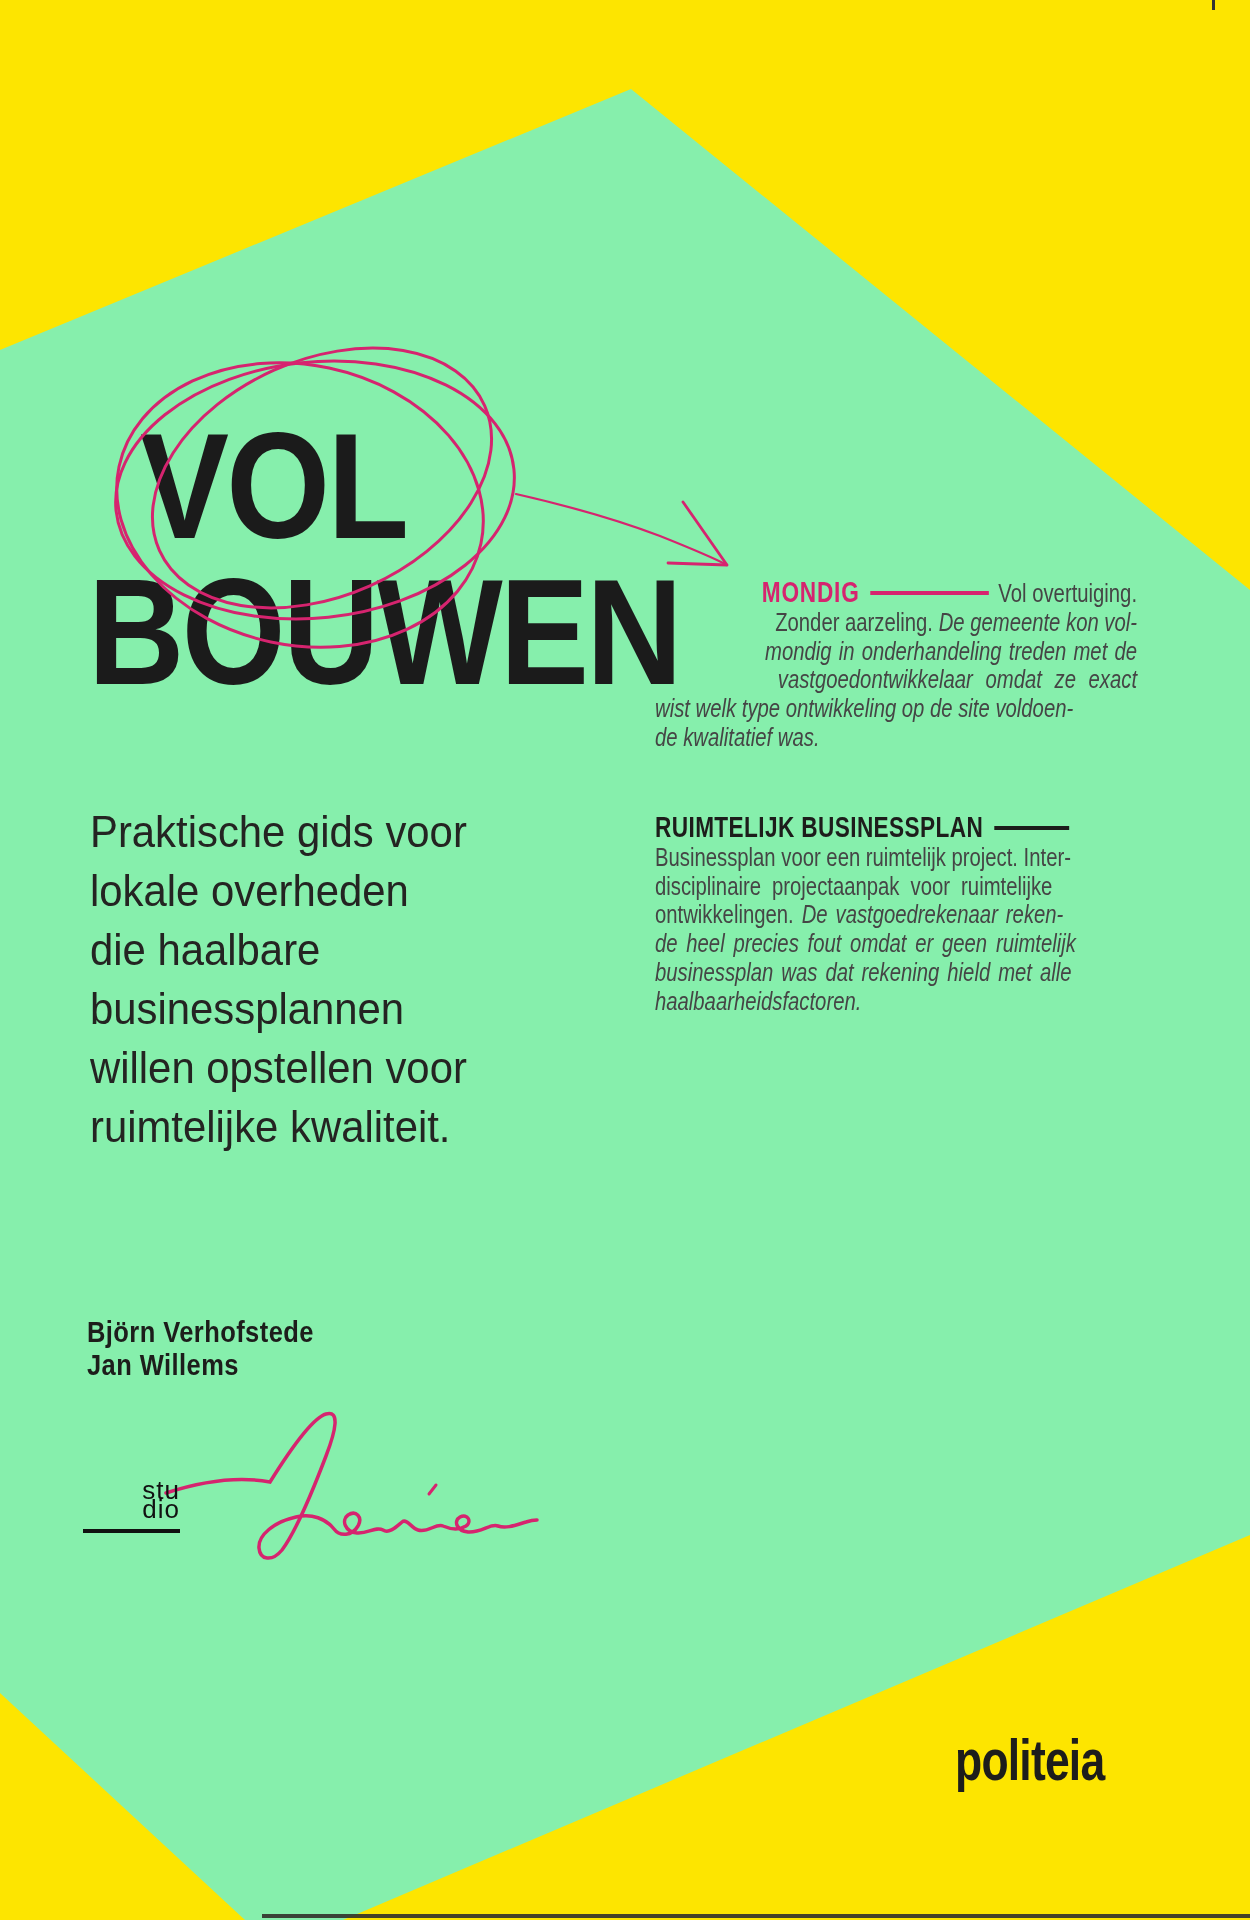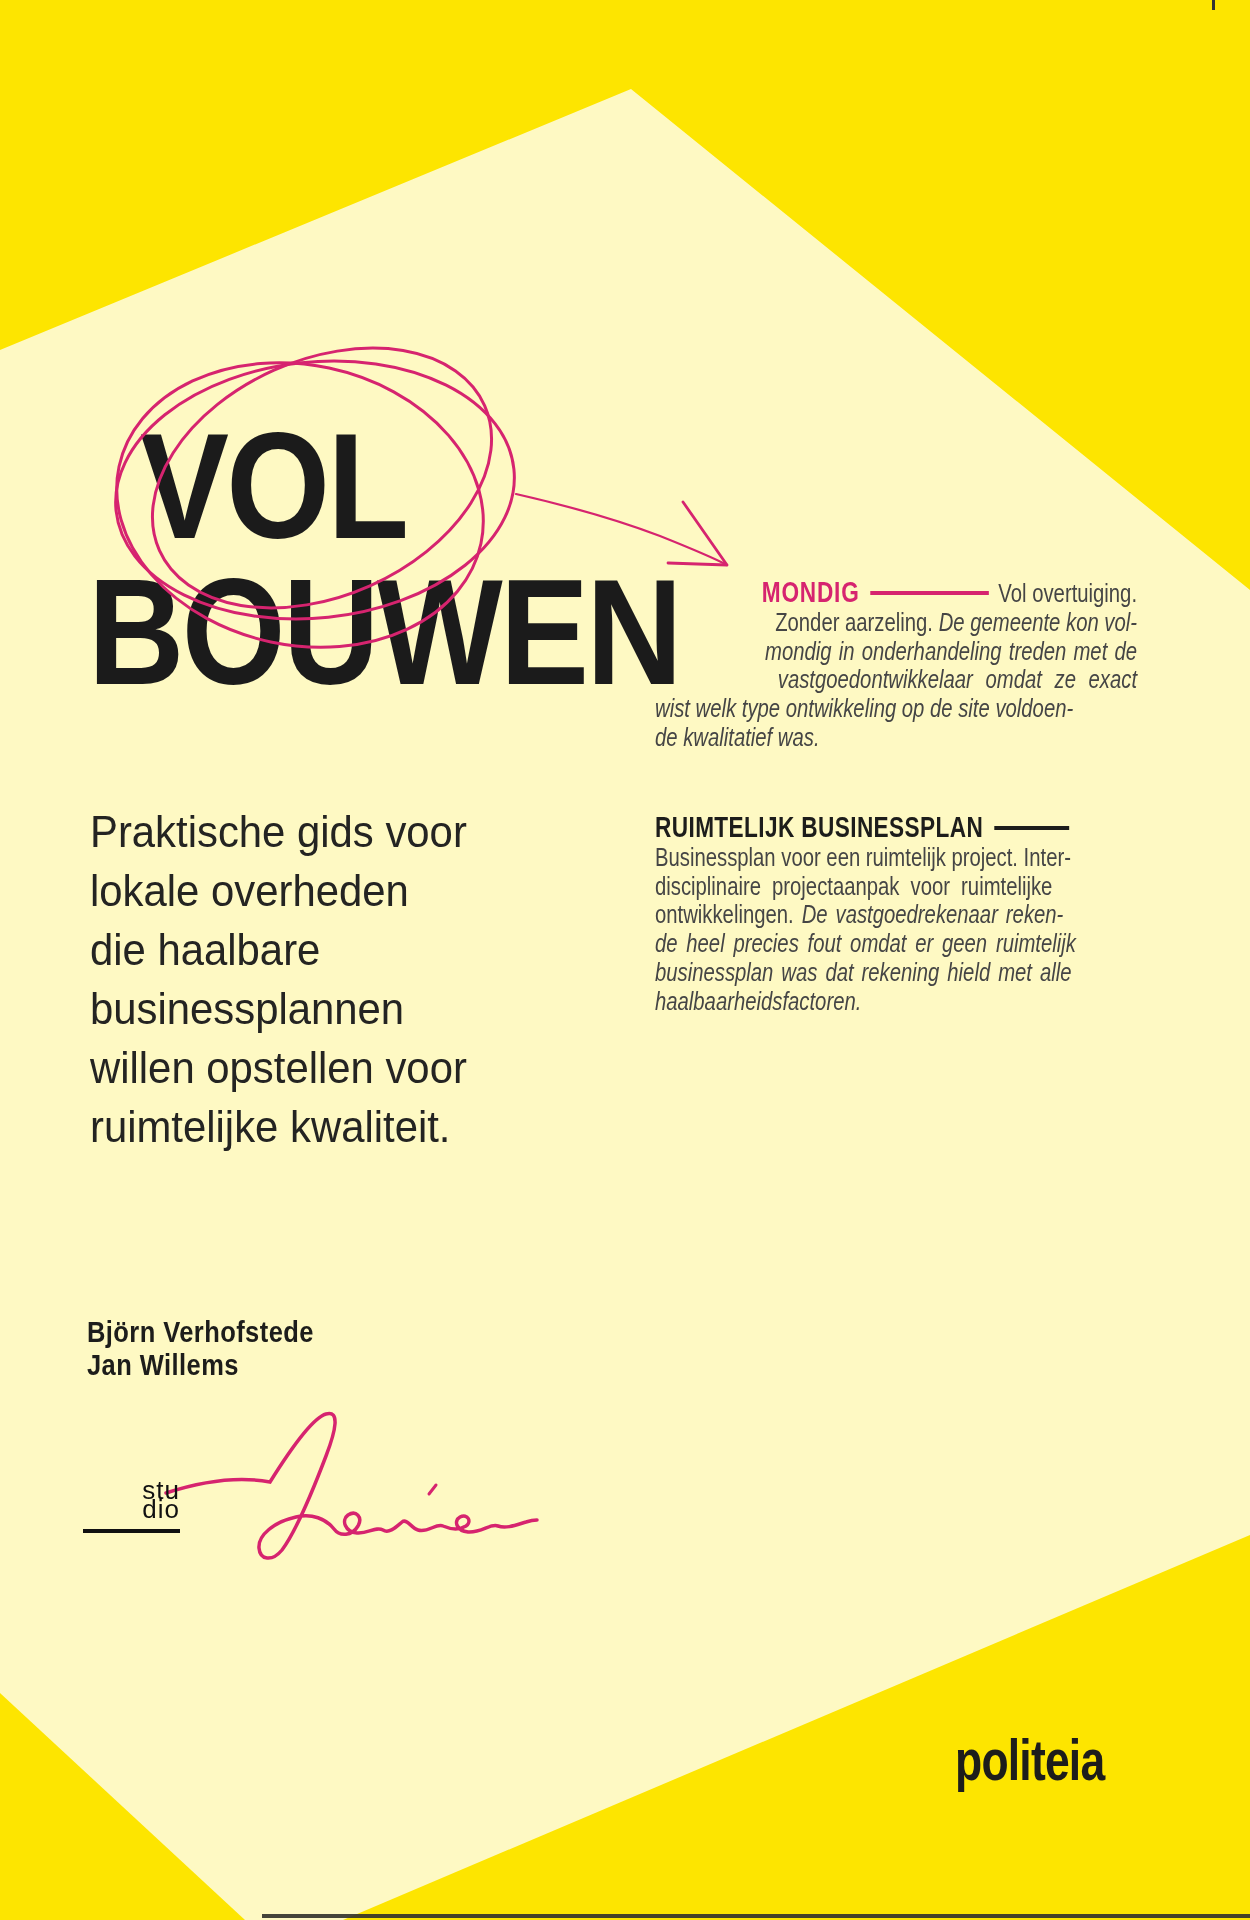--- a/index.html
+++ b/index.html
@@ -1,18 +1,18 @@
 <!DOCTYPE html>
 <html style="--yellow: #fde500; --pink: #d6246f; --ink: #1b1b1b; --body: #454545;"><head>
 <meta charset="utf-8">
 <style>
   html,body{margin:0;padding:0;background:#888;}
   .page{
     position:relative; width:1250px; height:1920px; margin:0 auto;
-    background:#fef9c3; overflow:hidden;
+    background:#86efac; overflow:hidden;
     font-family:"Liberation Sans","DejaVu Sans",sans-serif;
     -webkit-font-smoothing:antialiased;
   }
   .yshape{position:absolute; inset:0; background:var(--yellow,#fde500);}
   #y-top{clip-path:polygon(0px 0px,1250px 0px,1250px 590px,631px 89px,0px 350px);}
   #y-bl{clip-path:polygon(0px 1693px,245px 1920px,0px 1920px);}
   #y-br{clip-path:polygon(1250px 1535px,1250px 1920px,343px 1920px);}
 
   .overlay{position:absolute; inset:0; pointer-events:none;}
 

